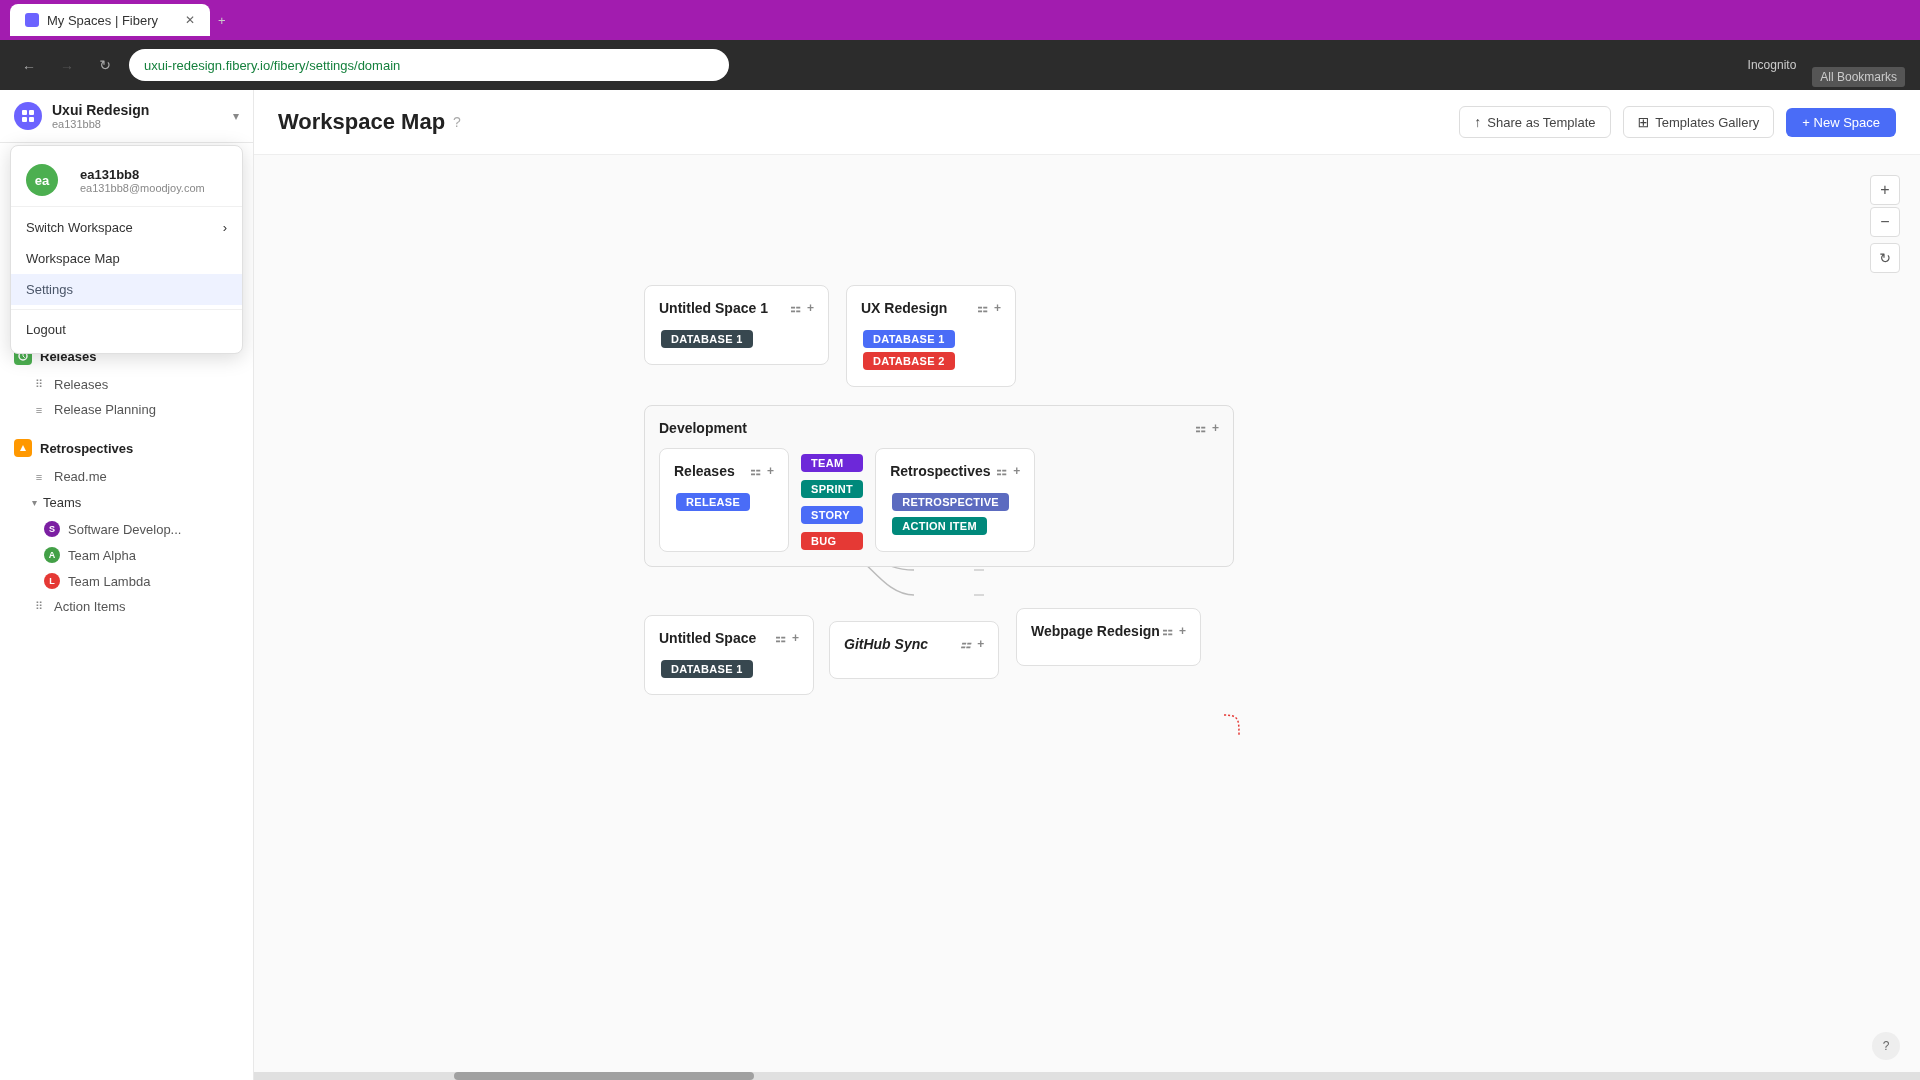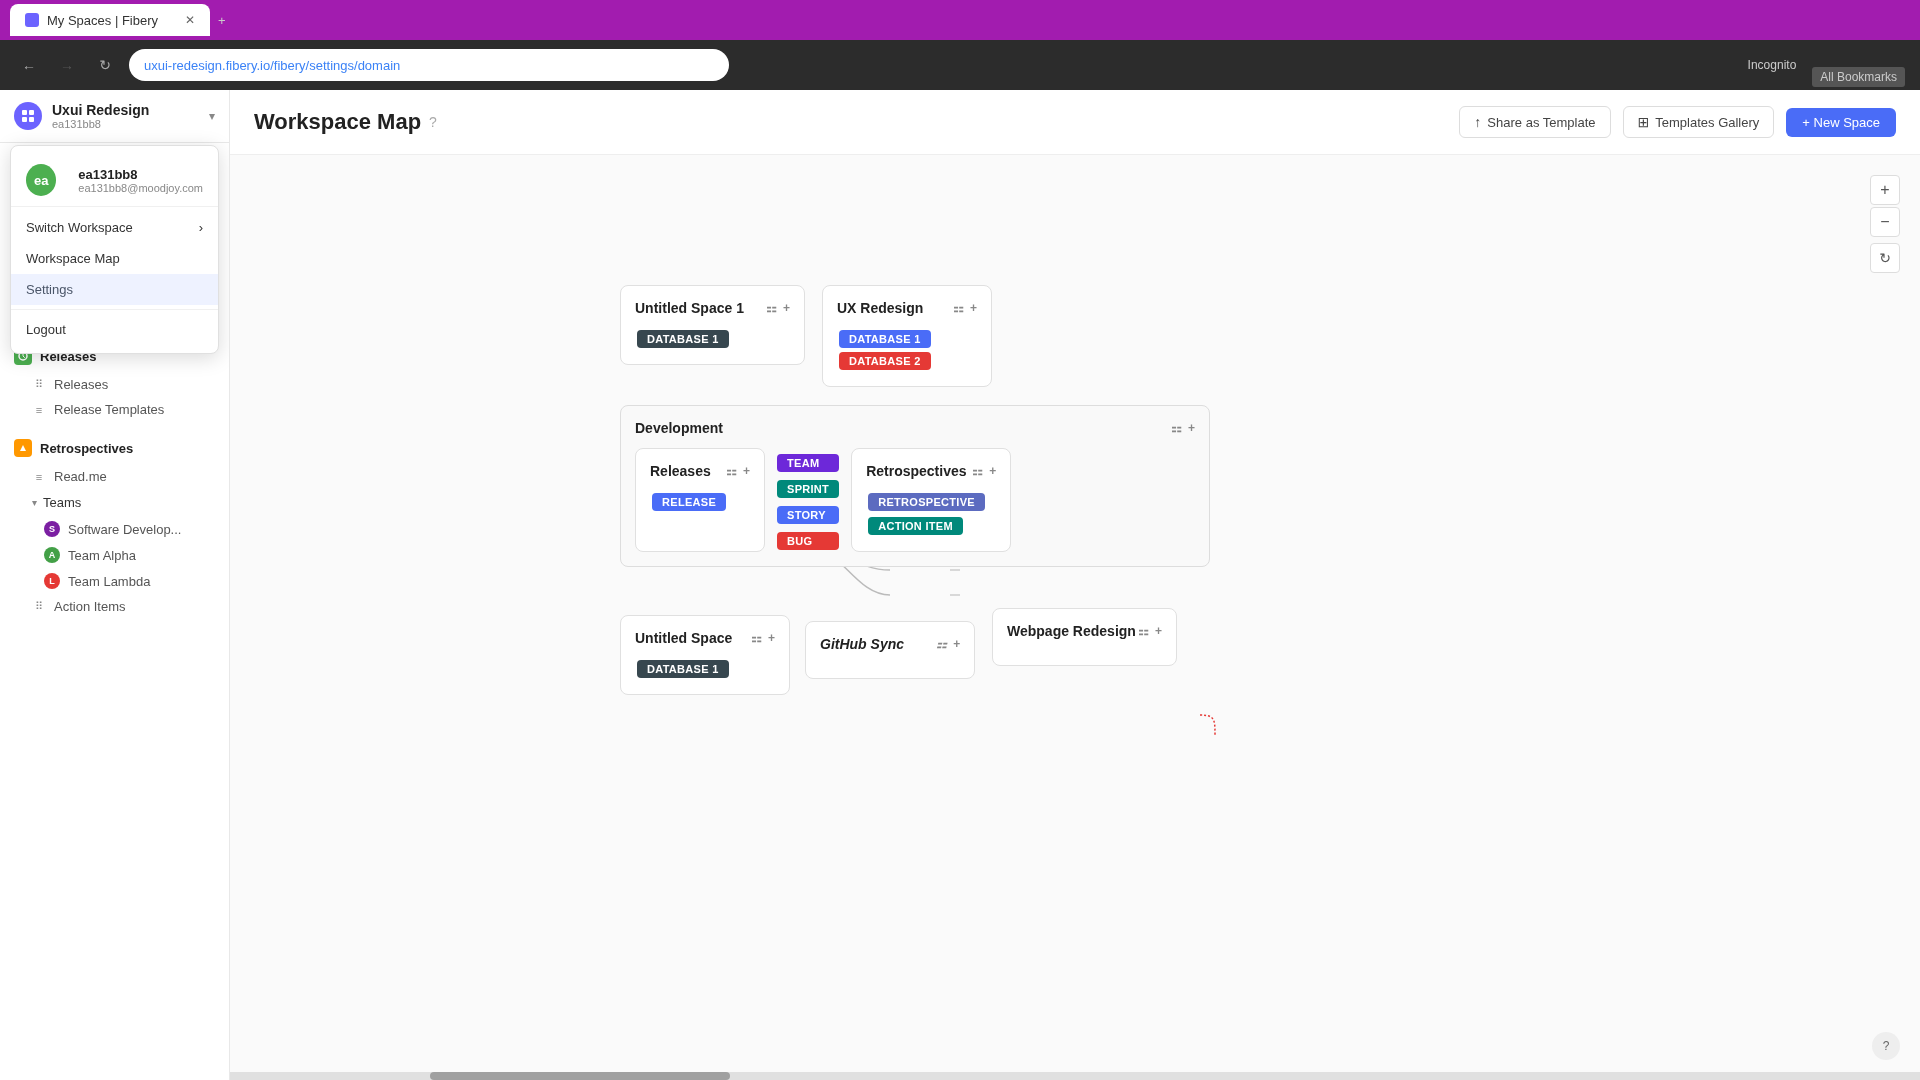--- a/index.html
+++ b/index.html
@@ -6,28 +6,28 @@
     body { font-family: -apple-system, BlinkMacSystemFont, 'Segoe UI', sans-serif; background: #f5f5f5; display: flex; height: 1080px; width: 1920px; overflow: hidden; }
 
     
     .browser-chrome { position: absolute; top: 0; left: 0; right: 0; height: 90px; background: #2c2c2c; z-index: 100; }
     .browser-tabs { display: flex; align-items: center; height: 40px; padding: 0 10px; background: #a21caf; }
     .browser-tab { display: flex; align-items: center; background: #fff; border-radius: 8px 8px 0 0; padding: 0 15px; height: 32px; font-size: 13px; color: #333; gap: 8px; min-width: 200px; }
     .browser-tab .tab-favicon { width: 14px; height: 14px; background: #6c63ff; border-radius: 3px; }
     .browser-tab .tab-close { margin-left: auto; color: #666; cursor: pointer; font-size: 12px; }
     .browser-nav { display: flex; align-items: center; height: 50px; padding: 0 15px; gap: 10px; background: #2c2c2c; }
     .nav-btn { width: 28px; height: 28px; display: flex; align-items: center; justify-content: center; color: #aaa; cursor: pointer; border-radius: 4px; font-size: 14px; }
-    .address-bar { flex: 1; background: #fff; border-radius: 20px; height: 32px; display: flex; align-items: center; padding: 0 15px; font-size: 13px; color: #3b82f6; max-width: 600px; }
+    .address-bar { flex: 1; background: #fff; border-radius: 20px; height: 32px; display: flex; align-items: center; padding: 0 15px; font-size: 13px; color: #15803d; max-width: 600px; }
     .nav-actions { display: flex; align-items: center; gap: 8px; margin-left: auto; color: #aaa; font-size: 13px; }
 
     
     .app-container { position: absolute; top: 90px; left: 0; right: 0; bottom: 0; display: flex; }
 
     
-    .sidebar { width: 230px; background: #fff; border-right: 1px solid #e8e8e8; display: flex; flex-direction: column; overflow-y: auto; position: relative; z-index: 50; }
+    .sidebar { width: 254px; background: #fff; border-right: 1px solid #e8e8e8; display: flex; flex-direction: column; overflow-y: auto; position: relative; z-index: 50; }
     .sidebar-header { padding: 12px 14px; border-bottom: 1px solid #e8e8e8; display: flex; align-items: center; justify-content: space-between; cursor: pointer; }
     .sidebar-header-left { display: flex; align-items: center; gap: 10px; }
     .workspace-avatar { width: 28px; height: 28px; background: #6c63ff; border-radius: 50%; display: flex; align-items: center; justify-content: center; color: white; font-size: 11px; font-weight: bold; }
     .workspace-name { font-size: 14px; font-weight: 600; color: #222; }
     .workspace-sub { font-size: 11px; color: #888; }
     .chevron { color: #888; font-size: 12px; }
 
     
     .dropdown-overlay { position: absolute; top: 55px; left: 10px; right: 10px; background: white; border: 1px solid #e0e0e0; border-radius: 8px; box-shadow: 0 4px 20px rgba(0,0,0,0.15); z-index: 200; padding: 8px 0; }
     .dropdown-user { display: flex; align-items: center; gap: 22px; padding: 10px 15px; border-bottom: 1px solid #f0f0f0; margin-bottom: 5px; }
@@ -217,21 +217,21 @@
             </svg>
         </div>
         <span style="font-size:13px;font-weight:600;color:#222;">Releases</span>
       </div>
       <div class="sidebar-item">
         <span class="item-icon">⠿</span>
         <span>Releases</span>
       </div>
       <div class="sidebar-item">
         <span class="item-icon">≡</span>
-        <span>Release Templates</span>
+        <span>Release Planning</span>
       </div>
     </div>
 
     <div class="sidebar-section">
       <div class="sidebar-space">
         <div class="space-icon" style="background:#FF9800;">
           <svg width="10" height="10" viewBox="0 0 10 10">
               <path d="M2 8 L5 2 L8 8 Z" fill="white"></path>
             </svg>
         </div>

